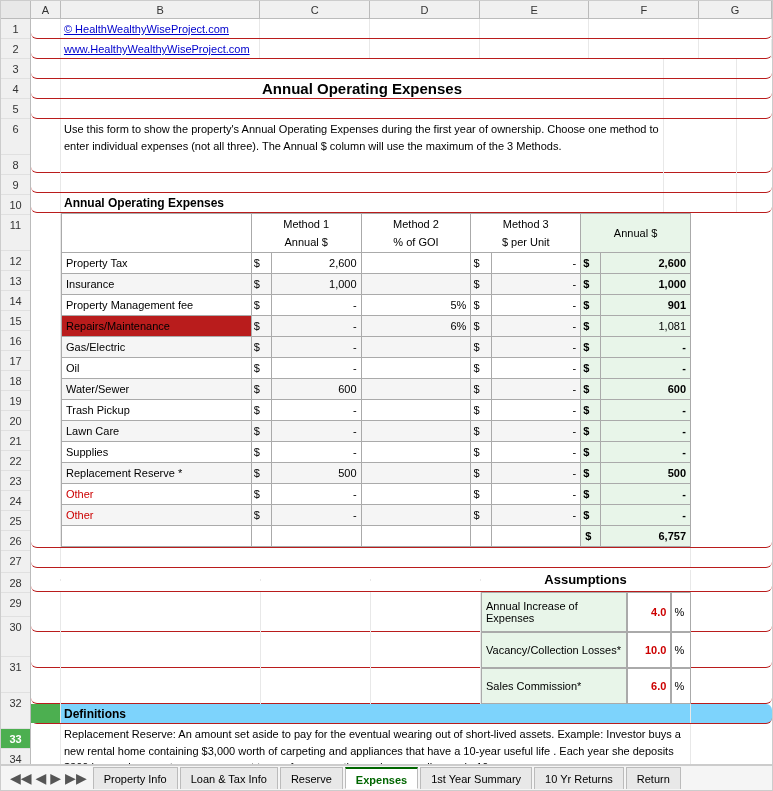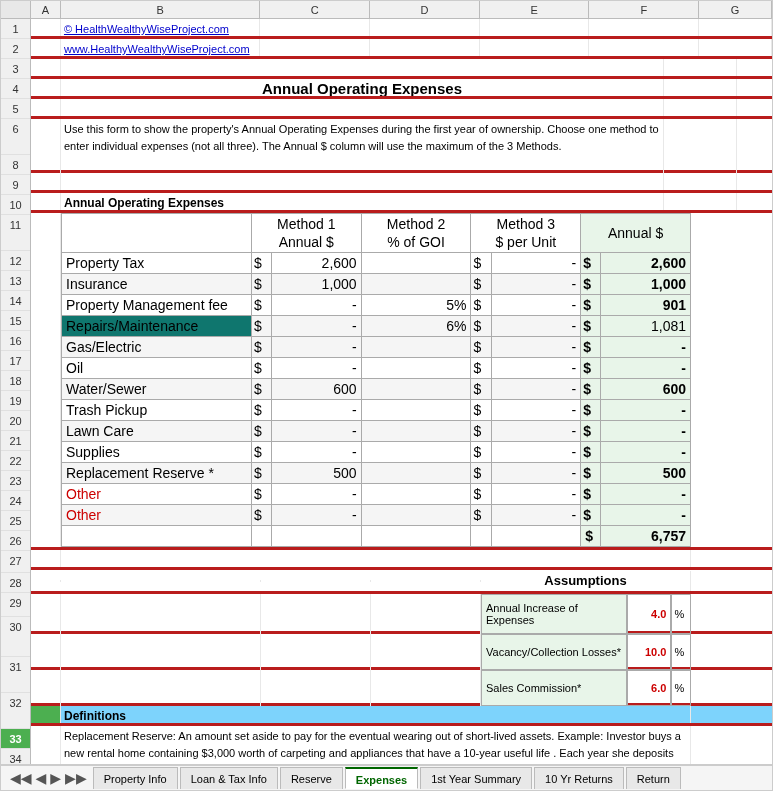--- a/index.html
+++ b/index.html
@@ -23,38 +23,38 @@
     .content-area { display: flex; flex: 1; overflow: hidden; }
     
     
     .row-numbers { width: 30px; flex-shrink: 0; background: #f0f0f0; border-right: 1px solid #bbb; }
     .row-num-cell { height: 20px; line-height: 20px; text-align: center; font-size: 11px; color: #333; border-bottom: 1px solid #e0e0e0; }
     
     
     .grid { flex: 1; overflow: hidden; }
     
     
-    .grid-row { display: flex; height: 20px; border-bottom: 3px solid #b91c1c; }
+    .grid-row { display: flex; height: 20px; border-bottom: 1px solid #b91c1c; border-radius: 6px; }
     
     .cell { border-right: 1px solid #e8e8e8; padding: 1px 3px; font-size: 11px; line-height: 18px; overflow: hidden; white-space: nowrap; }
     .cell.col-a { width: 30px; }
     .cell.col-b { width: 200px; }
     .cell.col-c { width: 110px; }
     .cell.col-d { width: 110px; }
     .cell.col-e { width: 110px; }
     .cell.col-f { width: 110px; }
     .cell.col-g { width: 73px; }
     
     
     .link-text { color: #0000CC; text-decoration: underline; }
     .copyright { color: #0000CC; font-size: 11px; }
     .title { font-size: 15px; font-weight: bold; text-align: center; }
     
     
-    .expense-table { border-collapse: collapse; font-size: 14px; width: 100%; }
+    .expense-table { border-collapse: collapse; font-size: 11px; width: 100%; }
     .expense-table td { border: 1px solid #aaa; padding: 1px 4px; height: 19px; }
     
     
     .tab-bar { height: 26px; background: #f5f5f5; border-top: 2px solid #ccc; display: flex; align-items: center; padding: 0 5px; flex-shrink: 0; gap: 2px; }
     .tab { height: 22px; padding: 0 10px; border: 1px solid #bbb; background: #e8e8e8; font-size: 11px; line-height: 22px; cursor: pointer; border-bottom: none; white-space: nowrap; }
     .tab.active { background: white; border-bottom: 1px solid white; color: #006600; font-weight: bold; border-top: 2px solid #006600; }
     
     .nav-arrows { display: flex; align-items: center; padding: 0 4px; color: #555; font-size: 14px; gap: 4px; }
 
     .multiline-cell { white-space: normal; line-height: 1.4; padding: 2px 3px; height: auto; }
@@ -216,21 +216,21 @@
     <td style="border:1px solid #aaa; background:#ffffff; color:#000000">Property Management fee</td>
     <td style="border:1px solid #aaa; background:#ffffff; width:18px; padding:1px 2px">$</td>
     <td style="border:1px solid #aaa; background:#ffffff; text-align:right; width:80px">-</td>
     <td style="border:1px solid #aaa; background:#ffffff; text-align:right; width:110px">5%</td>
     <td style="border:1px solid #aaa; background:#ffffff; width:18px; padding:1px 2px">$</td>
     <td style="border:1px solid #aaa; background:#ffffff; text-align:right; width:80px">-</td>
     <td style="border:1px solid #aaa; background:#E8F5E9; font-weight:bold; width:18px; padding:1px 2px">$</td>
     <td style="border:1px solid #aaa; background:#E8F5E9; font-weight:bold; text-align:right; width:80px">901</td>
   </tr>
                 <tr>
-    <td style="border:1px solid #aaa; background:#0f766e; color:#000000">Repairs/Maintenance</td>
+    <td style="border:1px solid #aaa; background:#b91c1c; color:#000000">Repairs/Maintenance</td>
     <td style="border:1px solid #aaa; background:#f5f5f5; width:18px; padding:1px 2px">$</td>
     <td style="border:1px solid #aaa; background:#f5f5f5; text-align:right; width:80px">-</td>
     <td style="border:1px solid #aaa; background:#f5f5f5; text-align:right; width:110px">6%</td>
     <td style="border:1px solid #aaa; background:#f5f5f5; width:18px; padding:1px 2px">$</td>
     <td style="border:1px solid #aaa; background:#f5f5f5; text-align:right; width:80px">-</td>
     <td style="border:1px solid #aaa; background:#E8F5E9; font-weight:bold; width:18px; padding:1px 2px">$</td>
     <td style="border:1px solid #aaa; background:#E8F5E9; font-weight:normal; text-align:right; width:80px">1,081</td>
   </tr>
                 <tr>
     <td style="border:1px solid #aaa; background:#f5f5f5; color:#000000">Gas/Electric</td>

